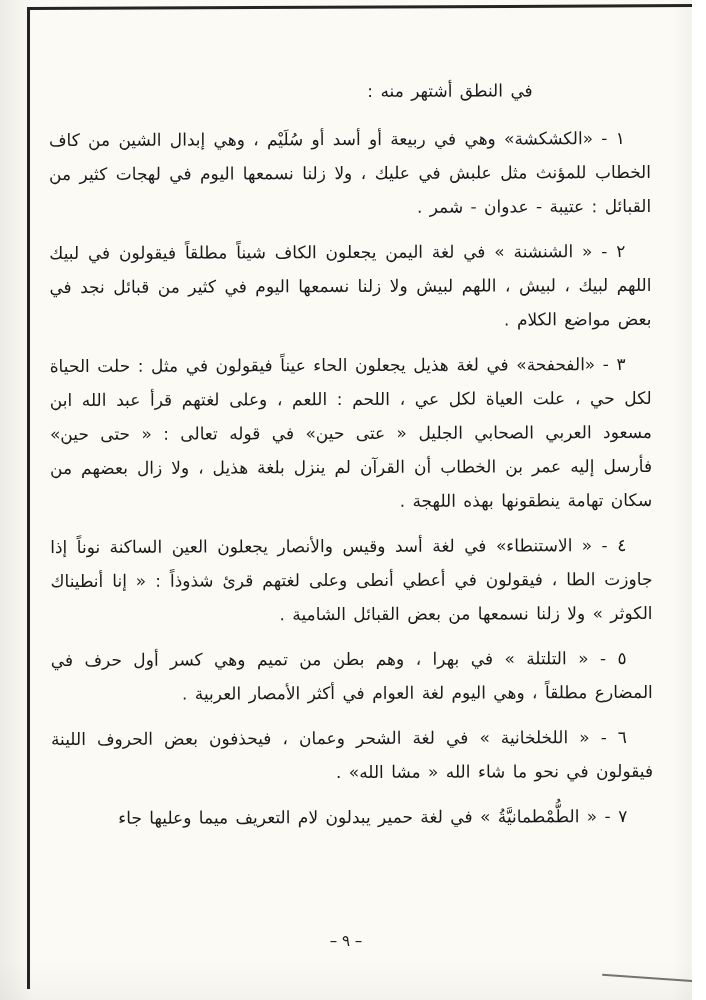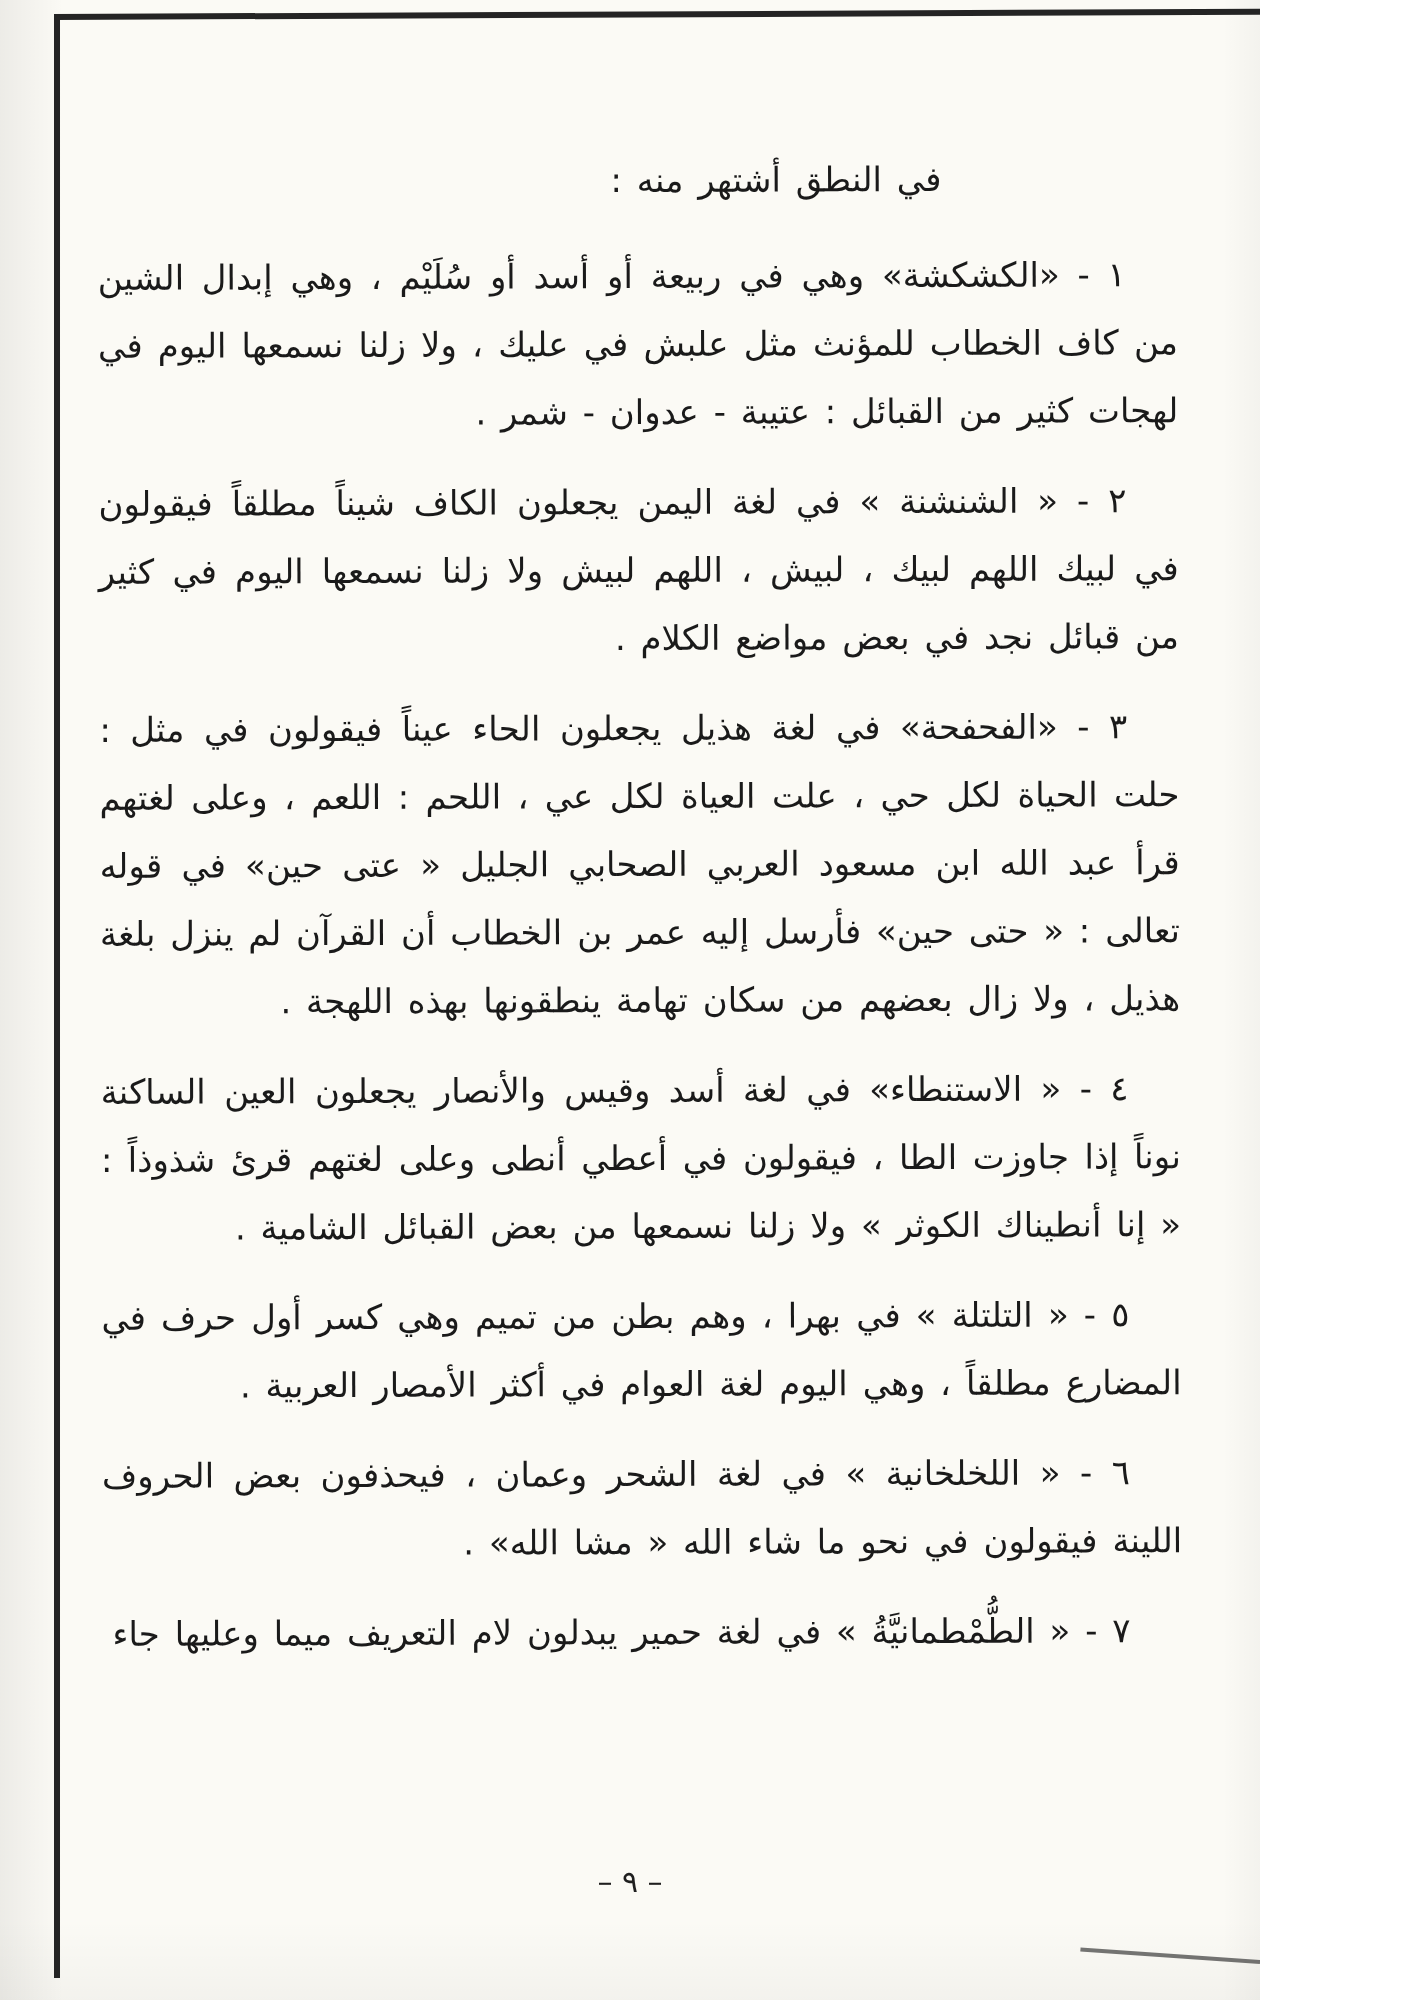--- a/index.html
+++ b/index.html
@@ -1,17 +1,17 @@
 <!DOCTYPE html>
 <html lang="ar"><head>
 <meta charset="utf-8">
 <style>
   html,body{margin:0;padding:0;background:#ffffff;}
   .page{
-    width:630px;height:1000px;position:relative;overflow:hidden;
+    width:692px;height:1000px;position:relative;overflow:hidden;
     background:#fbfaf5;
     font-family:"DejaVu Sans","Liberation Sans",sans-serif;
     color:#1a1a1a;
   }
   .scan-shade{
     position:absolute;inset:0;pointer-events:none;
     background:
       linear-gradient(90deg,rgba(0,0,0,0.06),rgba(0,0,0,0) 5%),
       linear-gradient(270deg,rgba(0,0,0,0.03),rgba(0,0,0,0) 3%),
       linear-gradient(0deg,rgba(0,0,0,0.03),rgba(0,0,0,0) 4%);

